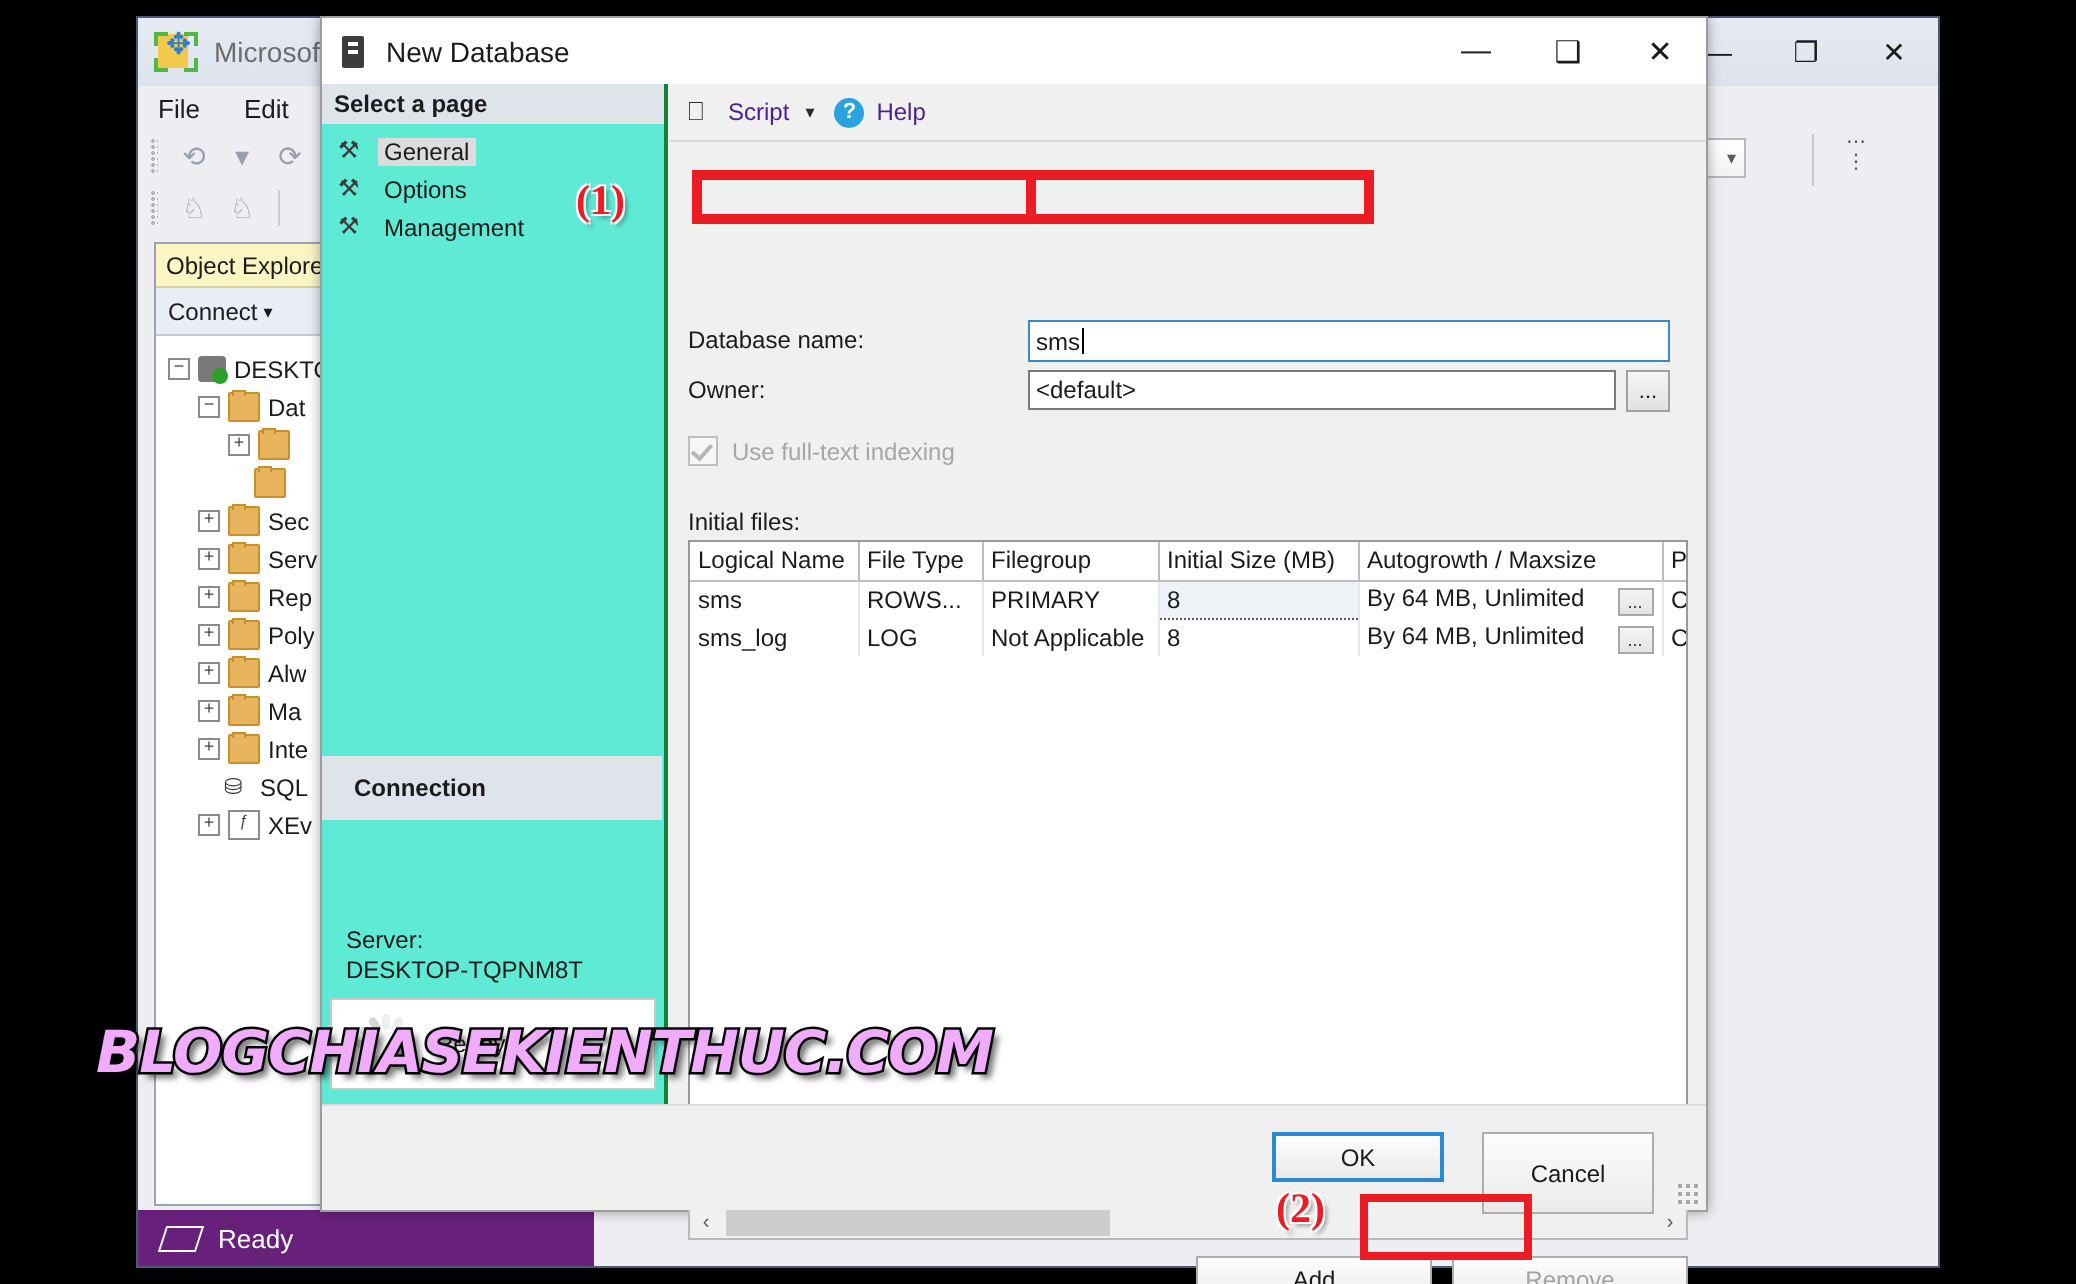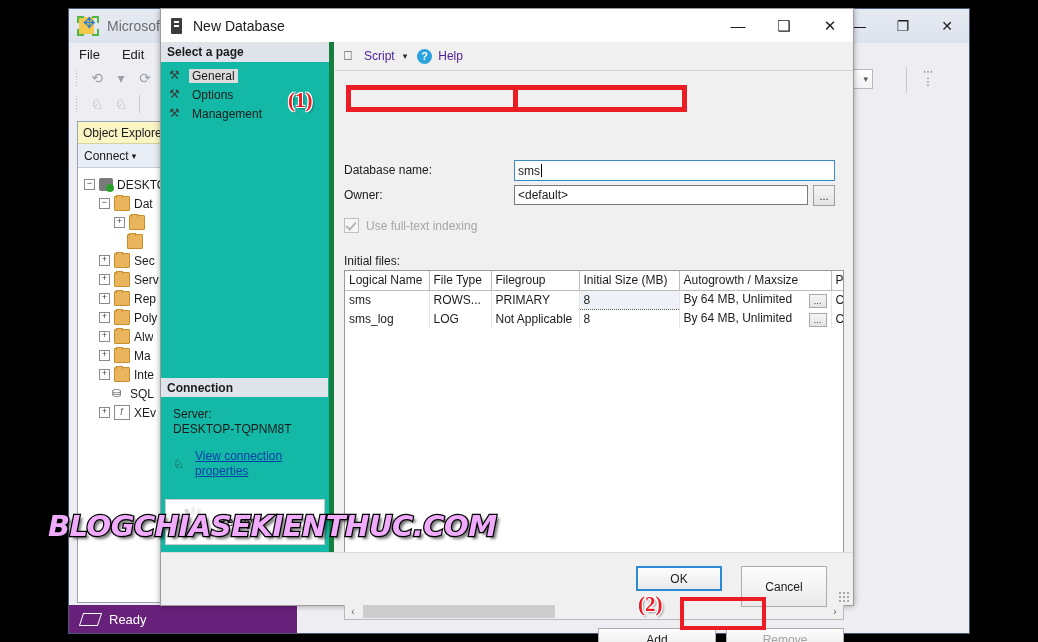--- a/index.html
+++ b/index.html
@@ -210,22 +210,22 @@
   #dlg-winbtns { position:absolute; right:0; top:0; display:flex; }
   #dlg-winbtns .wb {
     width:46px;height:33px;display:flex;align-items:center;justify-content:center;
     font-size:15px;color:#1b1b1b;
   }
 
   #dlg-body { position:absolute; left:0; top:33px; right:0; bottom:0; }
 
   #dlg-left {
     position:absolute; left:0; top:0; width:173px; bottom:52px;
-    background:#14b8a6;
-    border-right:5px solid #15803d;
+    background:#5eead4;
+    border-right:2px solid #15803d;
     box-sizing:border-box;
   }
   .panel-head {
     background:#dfe3ea; height:20px;
     display:flex;align-items:center;
     padding-left:6px;box-sizing:border-box;
     font-size:12px;font-weight:bold;color:#1b1b1b;
   }
   #page-list { padding:4px 0 0 8px; }
   .page-item {
@@ -233,25 +233,25 @@
   }
   .wrench {
     width:14px;height:13px;flex:none;margin-right:6px;position:relative;color:#3a3a3a;
     font-size:12px;line-height:13px;
   }
   .page-item.selected .page-label { background:#dcdcdc; }
   .page-label{ padding:0 3px; }
 
   #conn-section { position:absolute; left:0; right:1px; top:336px; }
   #conn-head {
-    background:#dfe3ea; height:19px;
-    display:flex;align-items:center;padding-left:6px;box-sizing:border-box;
+    background:#dfe3ea; height:32px;
+    display:flex;align-items:center;padding-left:16px;box-sizing:border-box;
     font-size:12px;font-weight:bold;color:#1b1b1b;
   }
-  #conn-body{ padding:10px 0 0 12px; font-size:12px; color:#1b1b1b; line-height:15px;}
+  #conn-body{ padding:10px 0 0 12px; font-size:12px; color:#1b1b1b; line-height:15px;margin-top:43px;}
   #conn-body .lbl{ margin-top:0;}
   #conn-body .grp{ margin-bottom:12px;}
   #conn-link-row{ display:flex; align-items:center; margin-top:4px;}
   .plugicon{ width:16px;height:14px;margin-right:6px;color:#333;font-size:12px;line-height:14px;flex:none;}
   #conn-link{ color:#0a3fa8; text-decoration:underline; font-size:12px;}
 
   #progress-box {
     position:absolute; left:4px; right:4px; bottom:8px; height:44px;
     border:1px solid #c9c9c9; background:#fff;
     display:flex; align-items:center;

